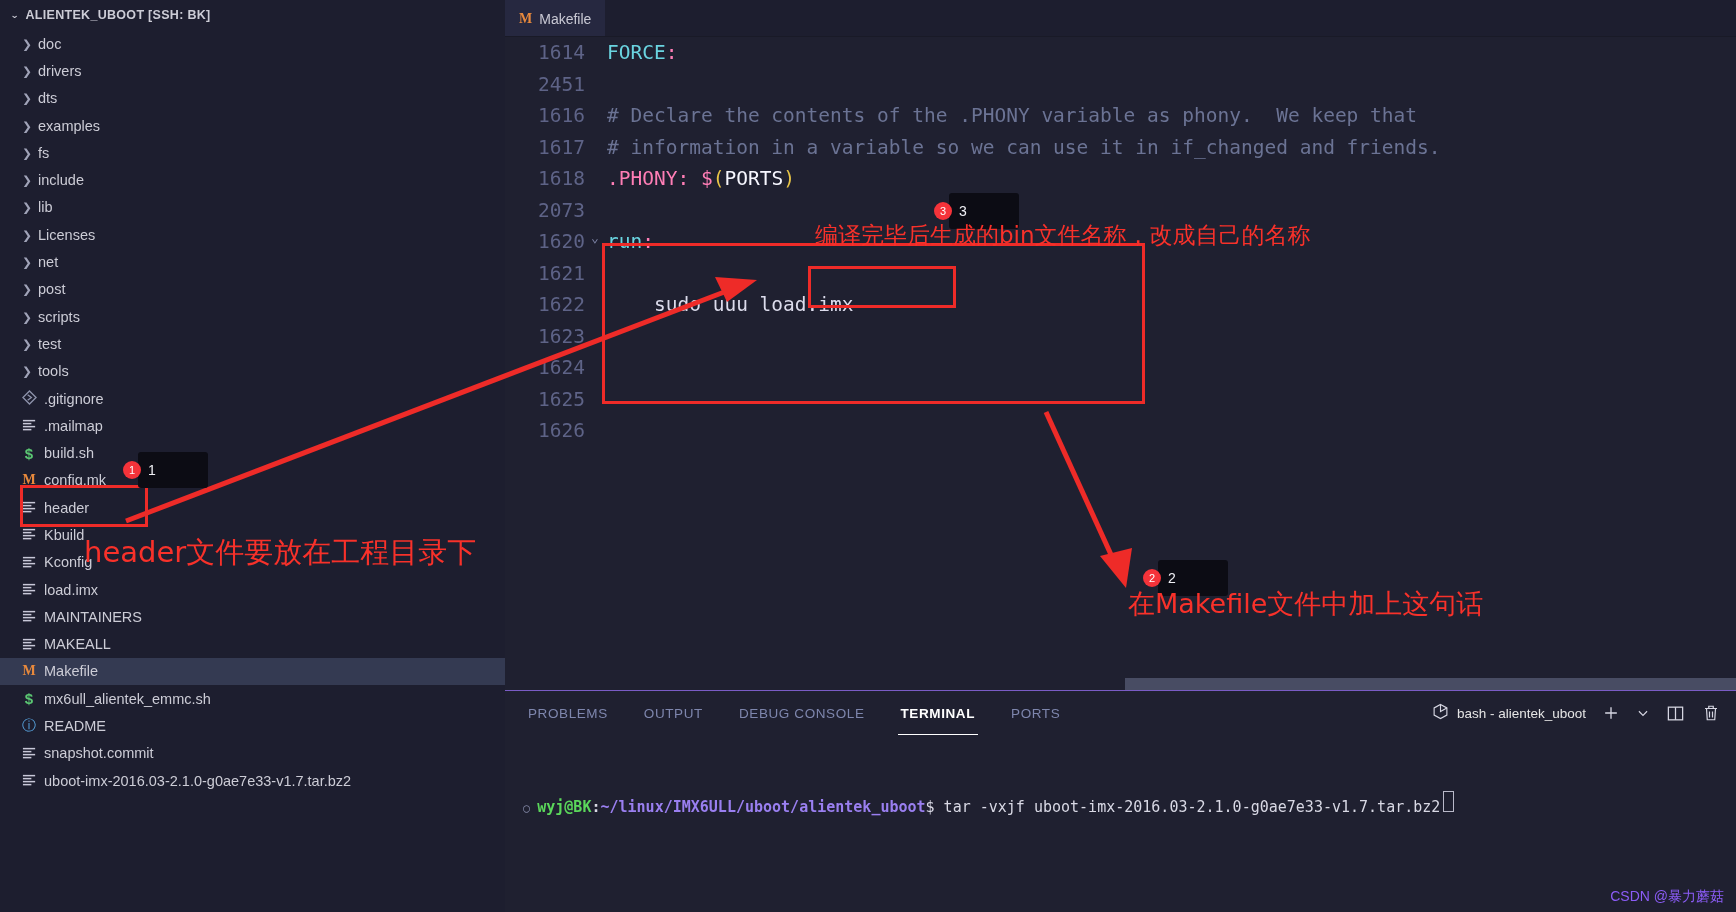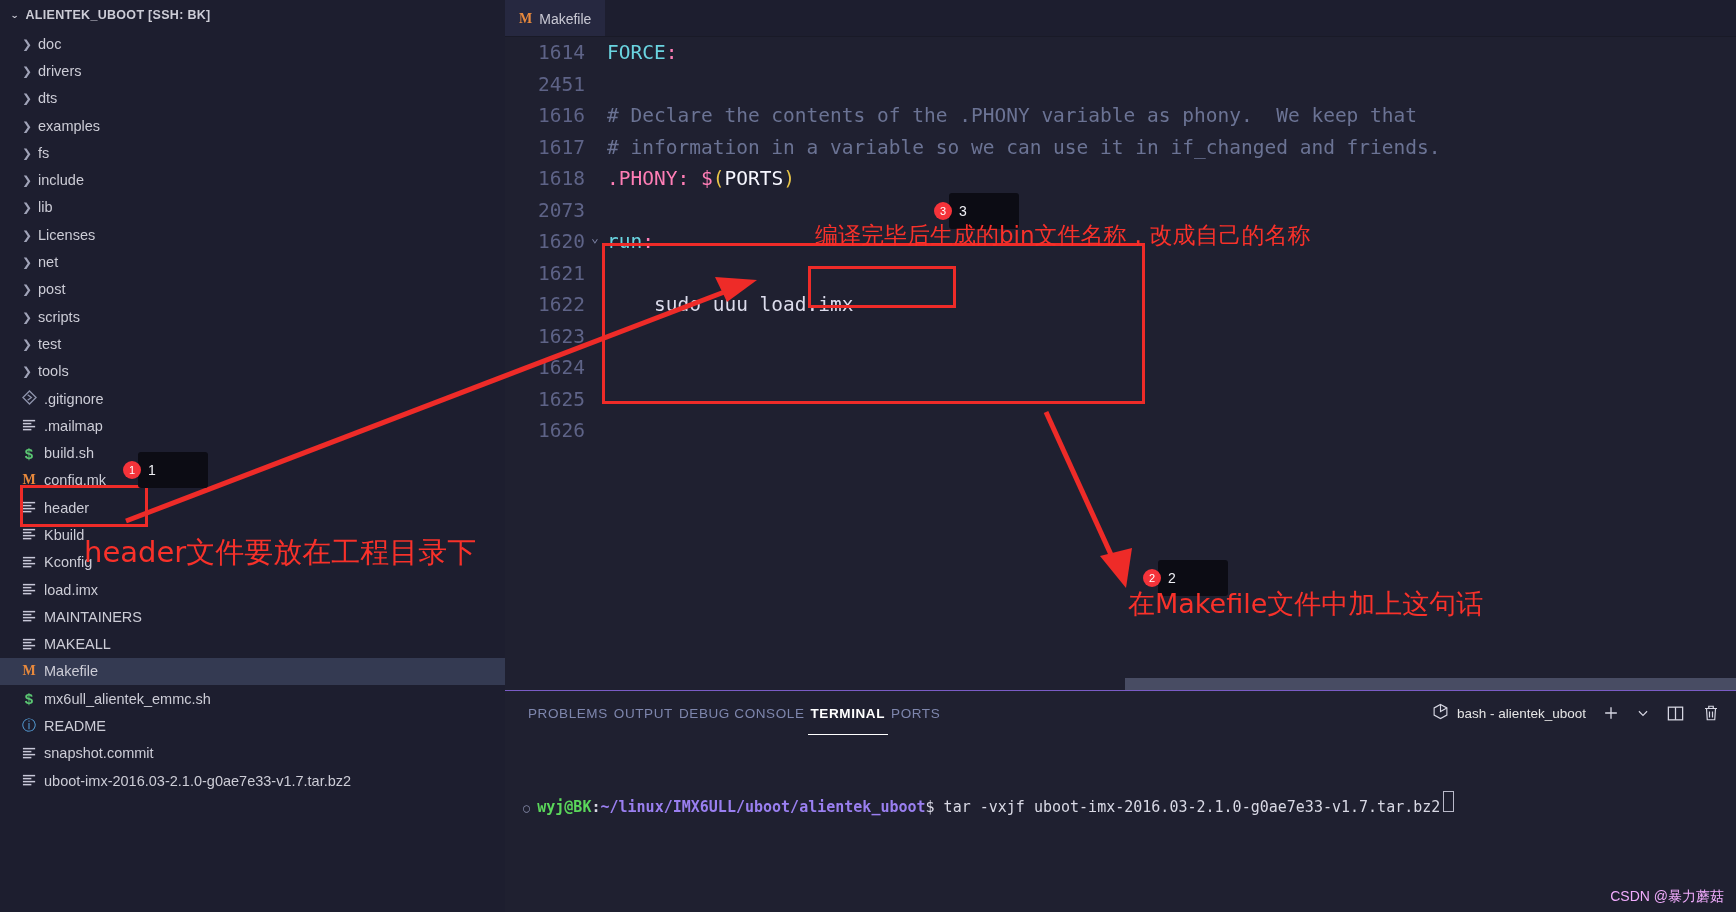--- a/index.html
+++ b/index.html
@@ -46,21 +46,21 @@
   .c-comment{color:#6b7394;}
   .c-var{color:#f7f7ff;}
   .c-dollar{color:#ff7eb6;}
   .c-paren{color:#e8c547;}
   .c-plain{color:#dcdcec;}
   .hl-word{background:#3d4257;border-radius:2px;padding:1px 0;}
   
   #editor-scroll{position:absolute;left:620px;right:0;bottom:0;height:12px;background:#484c63;}
   
   #panel{position:absolute;left:0;right:0;top:690px;bottom:0;background:#1f2030;border-top:1px solid #7a5cc5;}
-  #panel-tabs{height:44px;display:flex;align-items:flex-end;padding-left:20px;position:relative;}
+  #panel-tabs{height:44px;display:flex;align-items:flex-end;padding-left:20px;gap:30px;position:relative;}
   .ptab{font-size:13.5px;color:#7e86ad;letter-spacing:.6px;padding:0 3px;height:44px;display:flex;align-items:center;position:relative;}
   .ptab.active{color:#ffffff;font-weight:bold;}
   .ptab.active:after{content:"";position:absolute;left:0;right:0;bottom:0;height:1px;background:#ffffff;}
   #panel-actions{position:absolute;right:14px;top:0;height:44px;display:flex;align-items:center;gap:14px;color:#d6d6e2;font-size:14px;}
   #panel-actions .term-name{display:flex;align-items:center;gap:8px;font-size:13.5px;color:#e5e5e5;}
   .act-icon{display:inline-flex;align-items:center;justify-content:center;width:22px;height:22px;color:#d6d6e2;}
   #terminal-body{position:absolute;left:0;right:0;top:44px;bottom:0;padding-left:18px;padding-top:20px;
     font-family:"DejaVu Sans Mono","Liberation Mono",monospace;font-size:15px;white-space:pre;}
   .tline{display:flex;align-items:baseline;}
   .t-circle{color:#7c819e;margin-right:7px;font-size:12px;}
@@ -72,21 +72,21 @@
   .t-cursor{display:inline-block;width:9px;height:19px;border:1px solid #b9b9c9;vertical-align:-4px;margin-left:3px;}
   
   #overlay{position:absolute;inset:0;pointer-events:none;}
   .redbox{position:absolute;border:3px solid #ee2b28;box-sizing:border-box;}
   .redtext{position:absolute;color:#f8312a;white-space:nowrap;font-family:"DejaVu Sans","Liberation Sans",sans-serif;}
   .callout{position:absolute;display:flex;align-items:center;}
   .callout .dot{width:18px;height:18px;border-radius:50%;background:#f5333a;color:#fff;font-size:11px;
       display:flex;align-items:center;justify-content:center;font-family:"Liberation Sans",sans-serif;z-index:2;}
   .callout .bubble{background:#0c0c14;color:#f0f0f5;font-size:14px;border-radius:3px;
       padding:5px 10px;margin-left:-3px;min-width:50px;height:26px;display:flex;align-items:center;}
-  #watermark{position:absolute;right:12px;bottom:6px;color:#f0abfc;font-size:14px;}
+  #watermark{position:absolute;right:12px;bottom:6px;color:#8b5cf6;font-size:14px;}
 </style>
 </head>
 <body>
 
 <div id="app">
 
   <div id="sidebar">
     <div id="sidebar-title">
       <span class="chev">⌄</span>
       <span>ALIENTEK_UBOOT [SSH: BK]</span>

